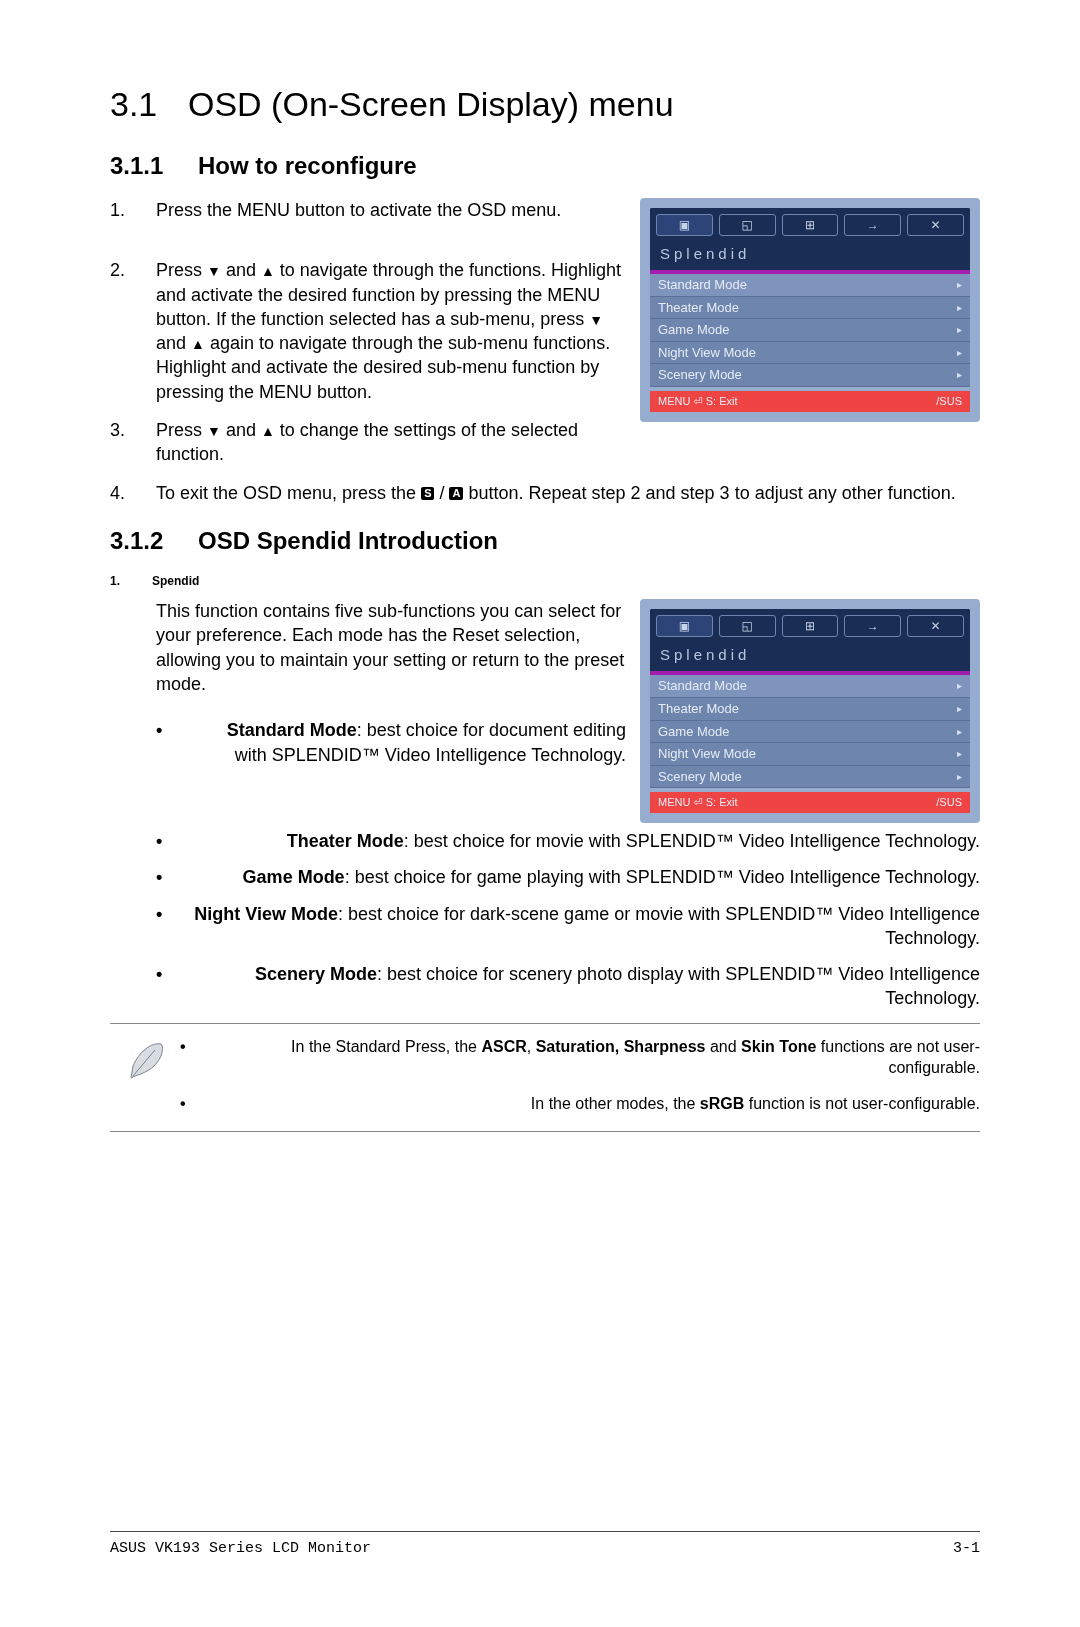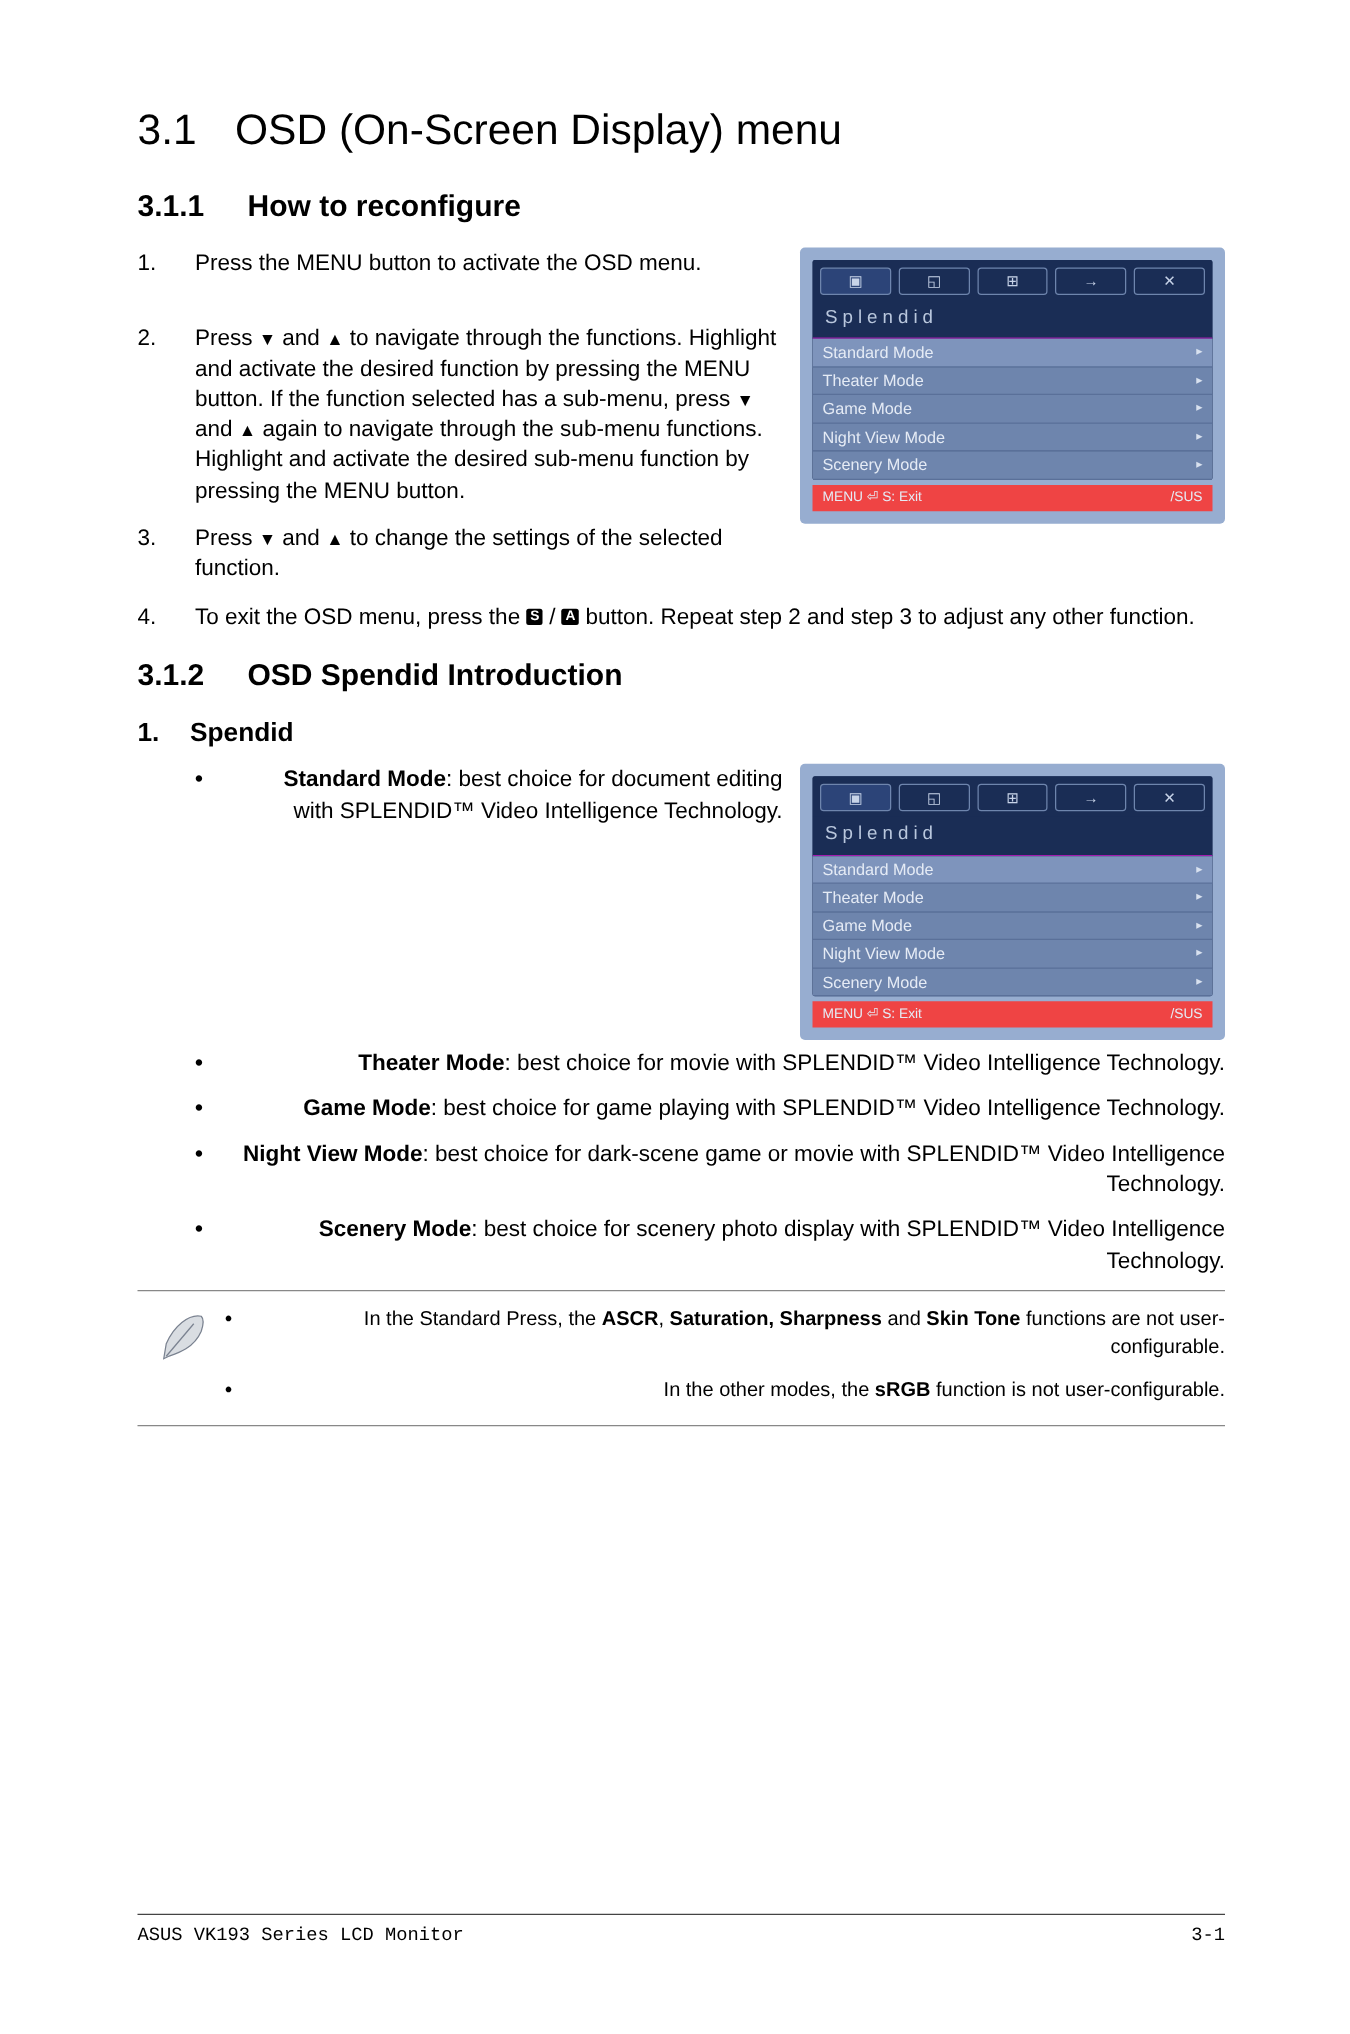--- a/index.html
+++ b/index.html
@@ -49,21 +49,21 @@
     justify-content:center;
     color:#c7d3e8;
     font-size:12px;
   }
   .osd-tab.active { background:#2c4478; }
   .osd-title {
     color:#b9c7dd;
     font-size:15px;
     letter-spacing:4px;
     padding:4px 10px 6px 10px;
-    border-bottom:1px solid #a21caf;
+    border-bottom:4px solid #a21caf;
     background:#1a2d55;
   }
   .osd-item {
     background:#6e85ad;
     color:#e5ebf5;
     font-size:13px;
     padding:2px 8px;
     border-bottom:1px solid #5a7099;
     display:flex;
     justify-content:space-between;
@@ -74,21 +74,21 @@
   .osd-footer {
     background:#ef4444;
     color:#e5ebf5;
     font-size:11px;
     padding:3px 8px;
     display:flex;
     justify-content:space-between;
     margin-top: 4px;
   }
   h3.func-label {
-    font-size: 21px;
+    font-size: 12px;
     font-weight: bold;
     margin: 8px 0 10px 0;
   }
   h3.func-label .fnum { display:inline-block; width:42px; }
   .indent-block { margin-left: 46px; }
   .bullet-row { display:flex; margin-bottom: 12px; }
   .bullet-dot { width:36px; flex:none; font-weight:bold; }
   .bullet-body { flex:1;text-align:right; }
   .note-area { display:flex; margin-top:8px; padding-top:12px; border-top:1px solid #888; border-bottom:1px solid #888; padding-bottom:16px; }
   .note-icon { width:70px; flex:none; display:flex; align-items:flex-start; justify-content:center; padding-top:2px;}
@@ -242,20 +242,21 @@
               <span class="osd-arrow">▸</span>
             </div>
         </div>
         <div class="osd-footer">
           <span>MENU  ⏎   S: Exit</span>
             <span>/SUS</span>
         </div>
       </div>
     </div>
 
+    <p style="margin-bottom:22px;">This function contains five sub-functions you can select for your preference. Each mode has the Reset selection, allowing you to maintain your setting or return to the preset mode.</p>
 
     <div class="bullet-row">
       <div class="bullet-dot">•</div>
       <div class="bullet-body"><b>Standard Mode</b><span>: best choice for document editing with SPLENDID™ Video Intelligence Technology.</span></div>
     </div>
     <div class="clear"></div>
     <div class="bullet-row">
       <div class="bullet-dot">•</div>
       <div class="bullet-body"><b>Theater Mode</b><span>: best choice for movie with SPLENDID™ Video Intelligence Technology.</span></div>
     </div>

